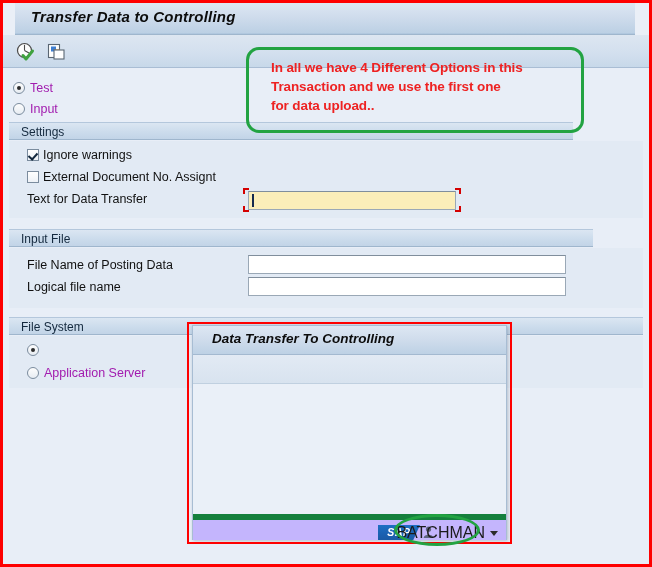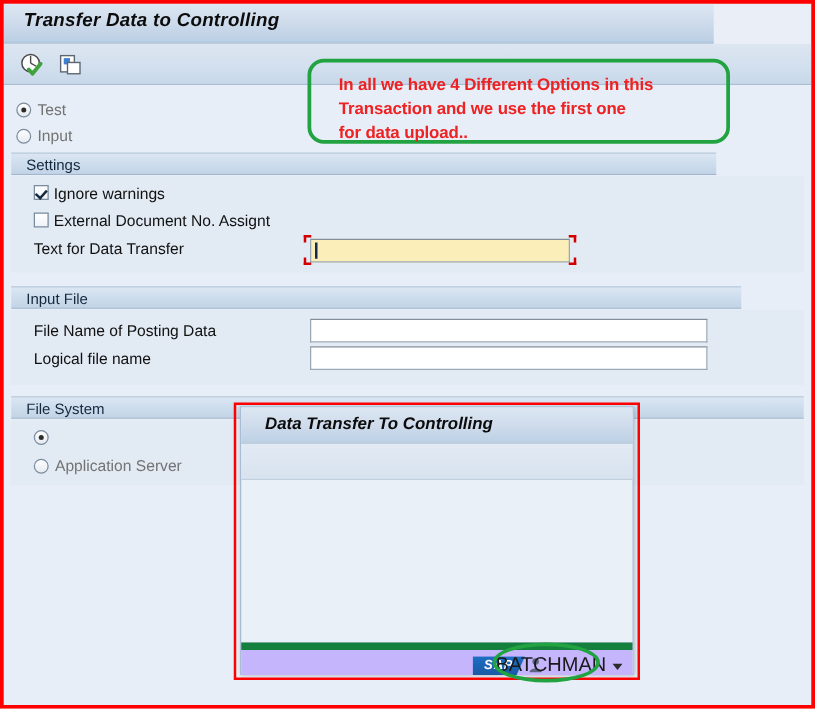--- a/index.html
+++ b/index.html
@@ -19,22 +19,22 @@
     width: 652px;
     height: 567px;
     overflow: hidden;
     background: #eaeff7;
     border: 3px solid #fe0000;   
   }
 
   
   .titlebar {
     position: absolute;
-    left: 0; top: 0;
-    width: 568px; height: 32px;
+    left: 12px; top: 0;
+    width: 620px; height: 32px;
     background: linear-gradient(to bottom, #dde7f3 0%, #cfdcec 45%, #bcd0e4 96%, #a9c2dc 100%);
     border-bottom: 1px solid #9fb6cd;
   }
   .titlebar .title-text {
     position: absolute;
     left: 16px; top: 5px;
     font-size: 15px;
     font-weight: bold;
     font-style: italic;
     color: #0c0c0c;
@@ -67,21 +67,21 @@
   }
 
   
   .radio-row {
     position: absolute;
     display: flex;
     align-items: center;
     gap: 5px;
     white-space: nowrap;
     font-size: 12.5px;
-    color: #737373;
+    color: #a21caf;
   }
   .radio {
     width: 12px; height: 12px;
     border-radius: 50%;
     border: 1px solid #7b8c9e;
     background: linear-gradient(to bottom, #fdfdfd, #e7ecf2);
     position: relative;
     flex: none;
     cursor: pointer;
   }
@@ -113,20 +113,21 @@
   
   .panel {
     position: absolute;
     background: #e2eaf4;
   }
 
   
   .chk-row {
     position: absolute;
     display: flex;
+    align-items: center;
     gap: 4px;
     white-space: nowrap;
     font-size: 12.5px;
     color: #111;
   }
   .chk {
     width: 12px; height: 12px;
     border: 1px solid #7b8c9e;
     background: linear-gradient(to bottom, #ffffff, #eef2f7);
     position: relative;
@@ -181,21 +182,21 @@
     position: absolute;
     left: 4px; top: 3px;
     width: 2px; height: 13px;
     background: #152a4e;
   }
 
   
   .callout {
     position: absolute;
     left: 243px; top: 44px;
-    width: 338px; height: 68px;
+    width: 338px; height: 86px;
     border: 3px solid #22a342;
     border-radius: 13px;
     background: transparent;
     padding: 8px 0 0 22px;
   }
   .callout .ctext {
     font-size: 13.5px;
     font-weight: bold;
     color: #ee2222;
     line-height: 1.42;

